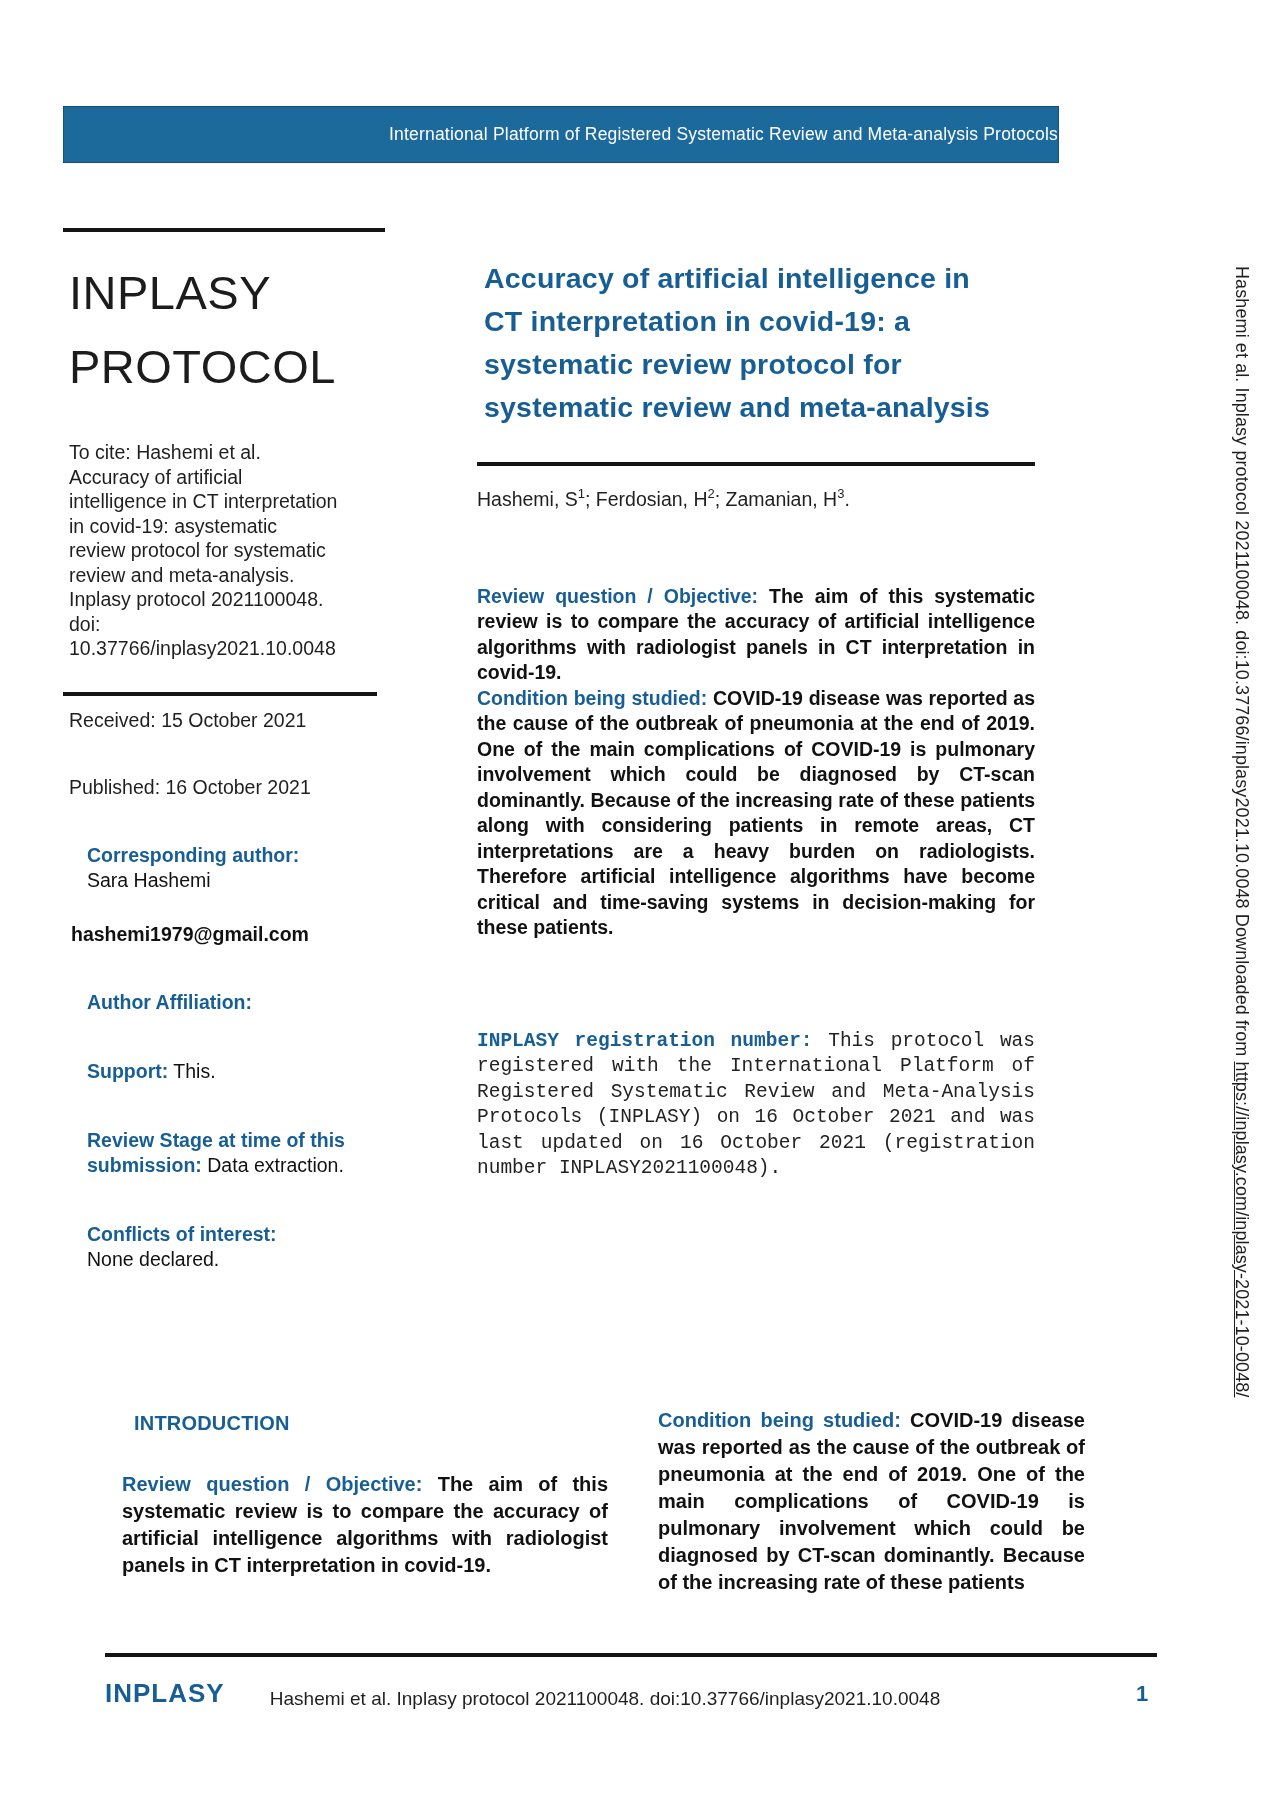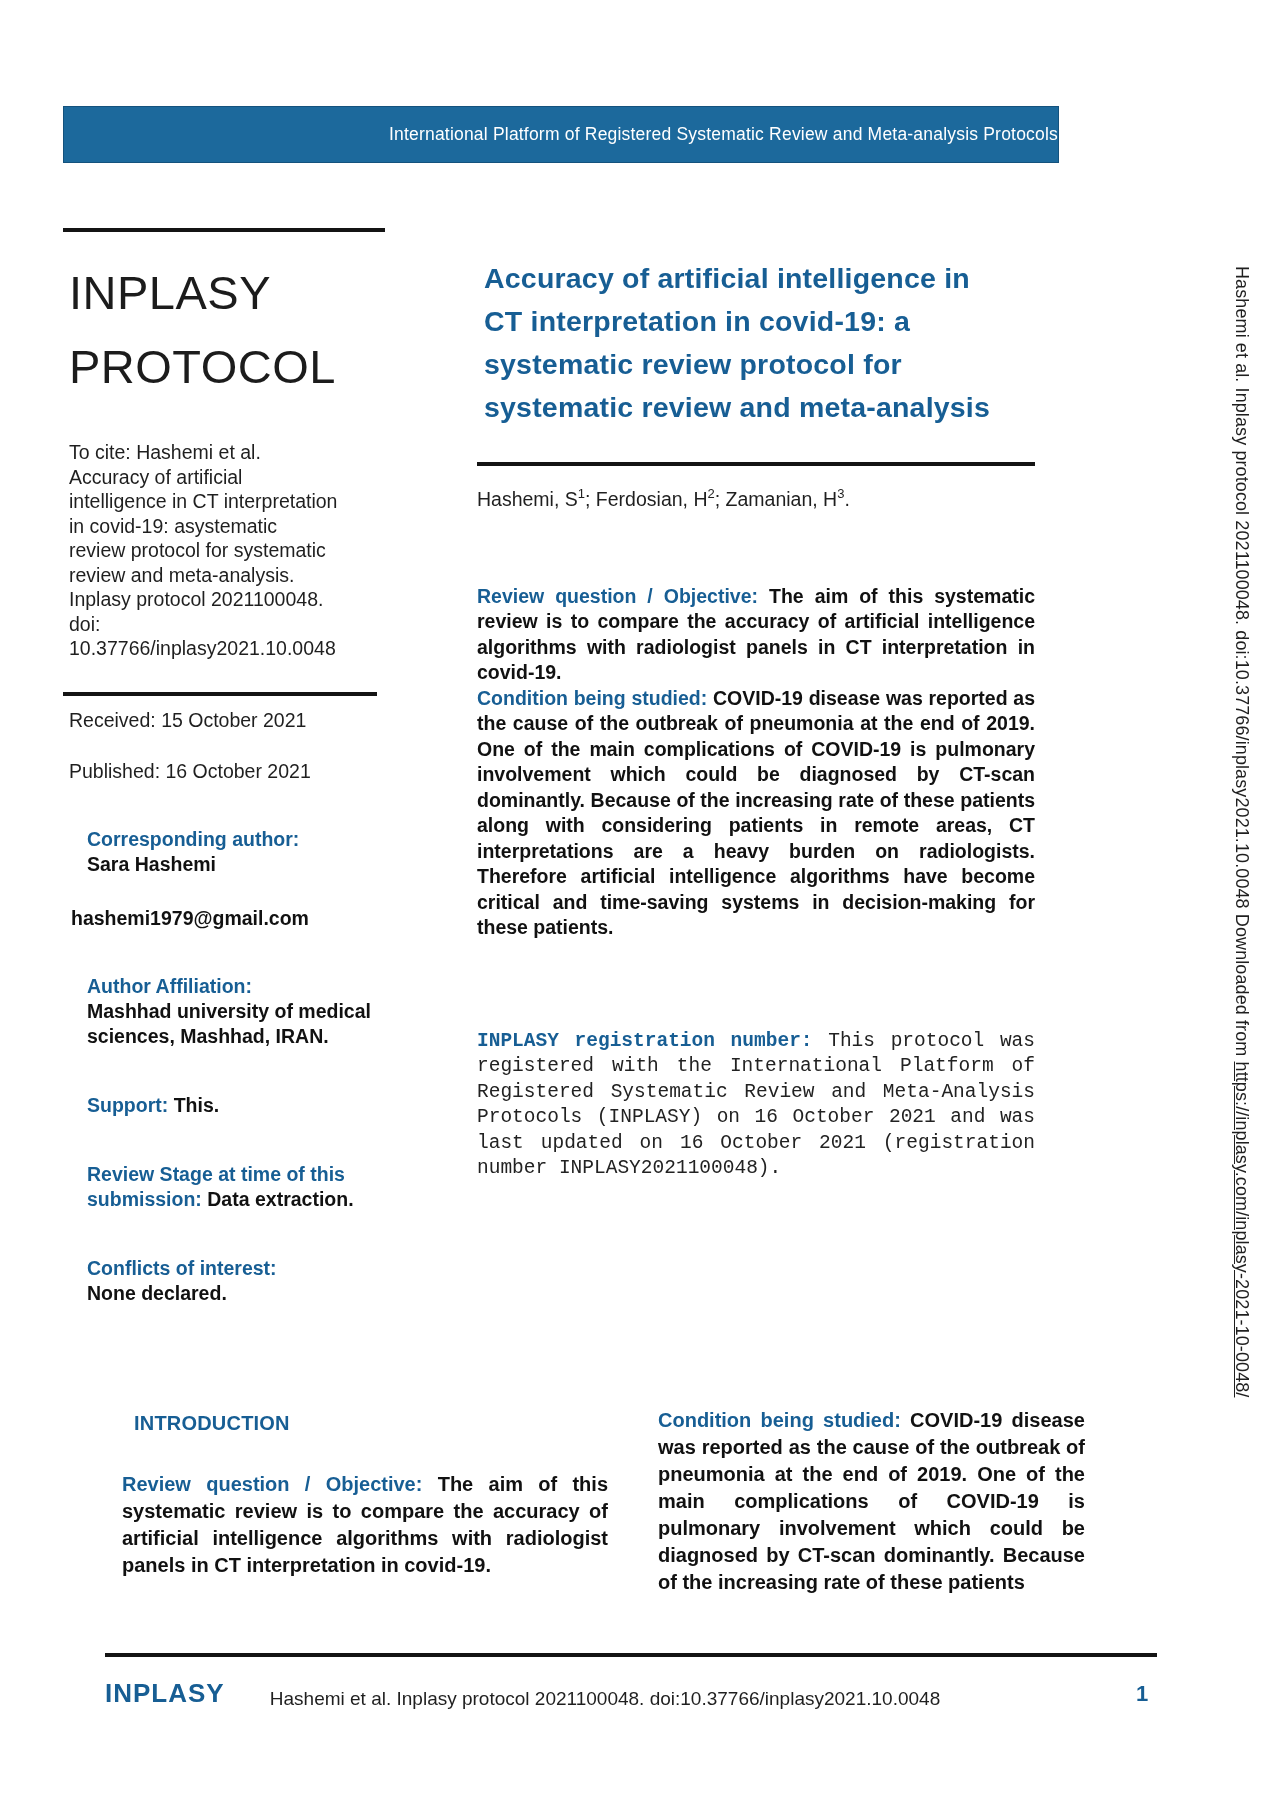--- a/index.html
+++ b/index.html
@@ -27,24 +27,24 @@
   .masthead-title{
     margin:24px 0 0 6px;font-size:47px;font-weight:400;color:#1c1c1c;
     line-height:74px;letter-spacing:0.5px;white-space:pre-line;
   }
   .masthead-cite{
     margin:36px 0 16px 6px;font-size:19.5px;line-height:24.5px;color:#1f1f1f;
     white-space:pre-line;
   }
   .left-col .rule2{width:314px;margin-top:31px;}
   .date-line{margin:13px 0 0 6px;font-size:19.5px;color:#1f1f1f;}
-  .date-line + .date-line{margin-top:28px;}
+  .date-line + .date-line{margin-top:44px;}
   .field{margin:44px 0 0 24px;font-size:19.5px;line-height:25px;}
   .field .label{color:var(--accent);font-weight:bold;}
-  .field .value{color:#111111;font-weight:bold;}
+  .field .value{color:#111111;font-weight:normal;}
   .email-line{margin:30px 0 0 8px;font-size:19.5px;font-weight:bold;color:#111;}
   
   .right-col{position:absolute;left:477px;top:250px;width:558px;}
   .article-title{
     margin:7px;color:var(--accent);font-size:28.5px;font-weight:bold;
     line-height:43px;white-space:pre-line;letter-spacing:0.2px;
   }
   .right-col .rule3{width:558px;margin-top:33px;}
   .authors{margin:20px 0 0 0;font-size:19.5px;color:#1f1f1f;}
   .authors sup{font-size:13px;}
@@ -115,21 +115,20 @@
     <p class="date-line">Published: 16 October 2021</p>
 
     <p class="field">
       <span class="label">Corresponding author:</span><br>
       <span class="value">Sara Hashemi</span>
     </p>
     <p class="email-line">hashemi1979@gmail.com</p>
 
     <p class="field">
       <span class="label">Author Affiliation:</span><br>
-      <span class="value">Mashhad university of medical sciences, Mashhad, IRAN.</span>
     </p>
 
     <p class="field">
       <span class="label">Support:</span>
       <span class="value">This.</span>
     </p>
 
     <p class="field">
       <span class="label">Review Stage at time of this submission:</span>
       <span class="value">Data extraction.</span>

